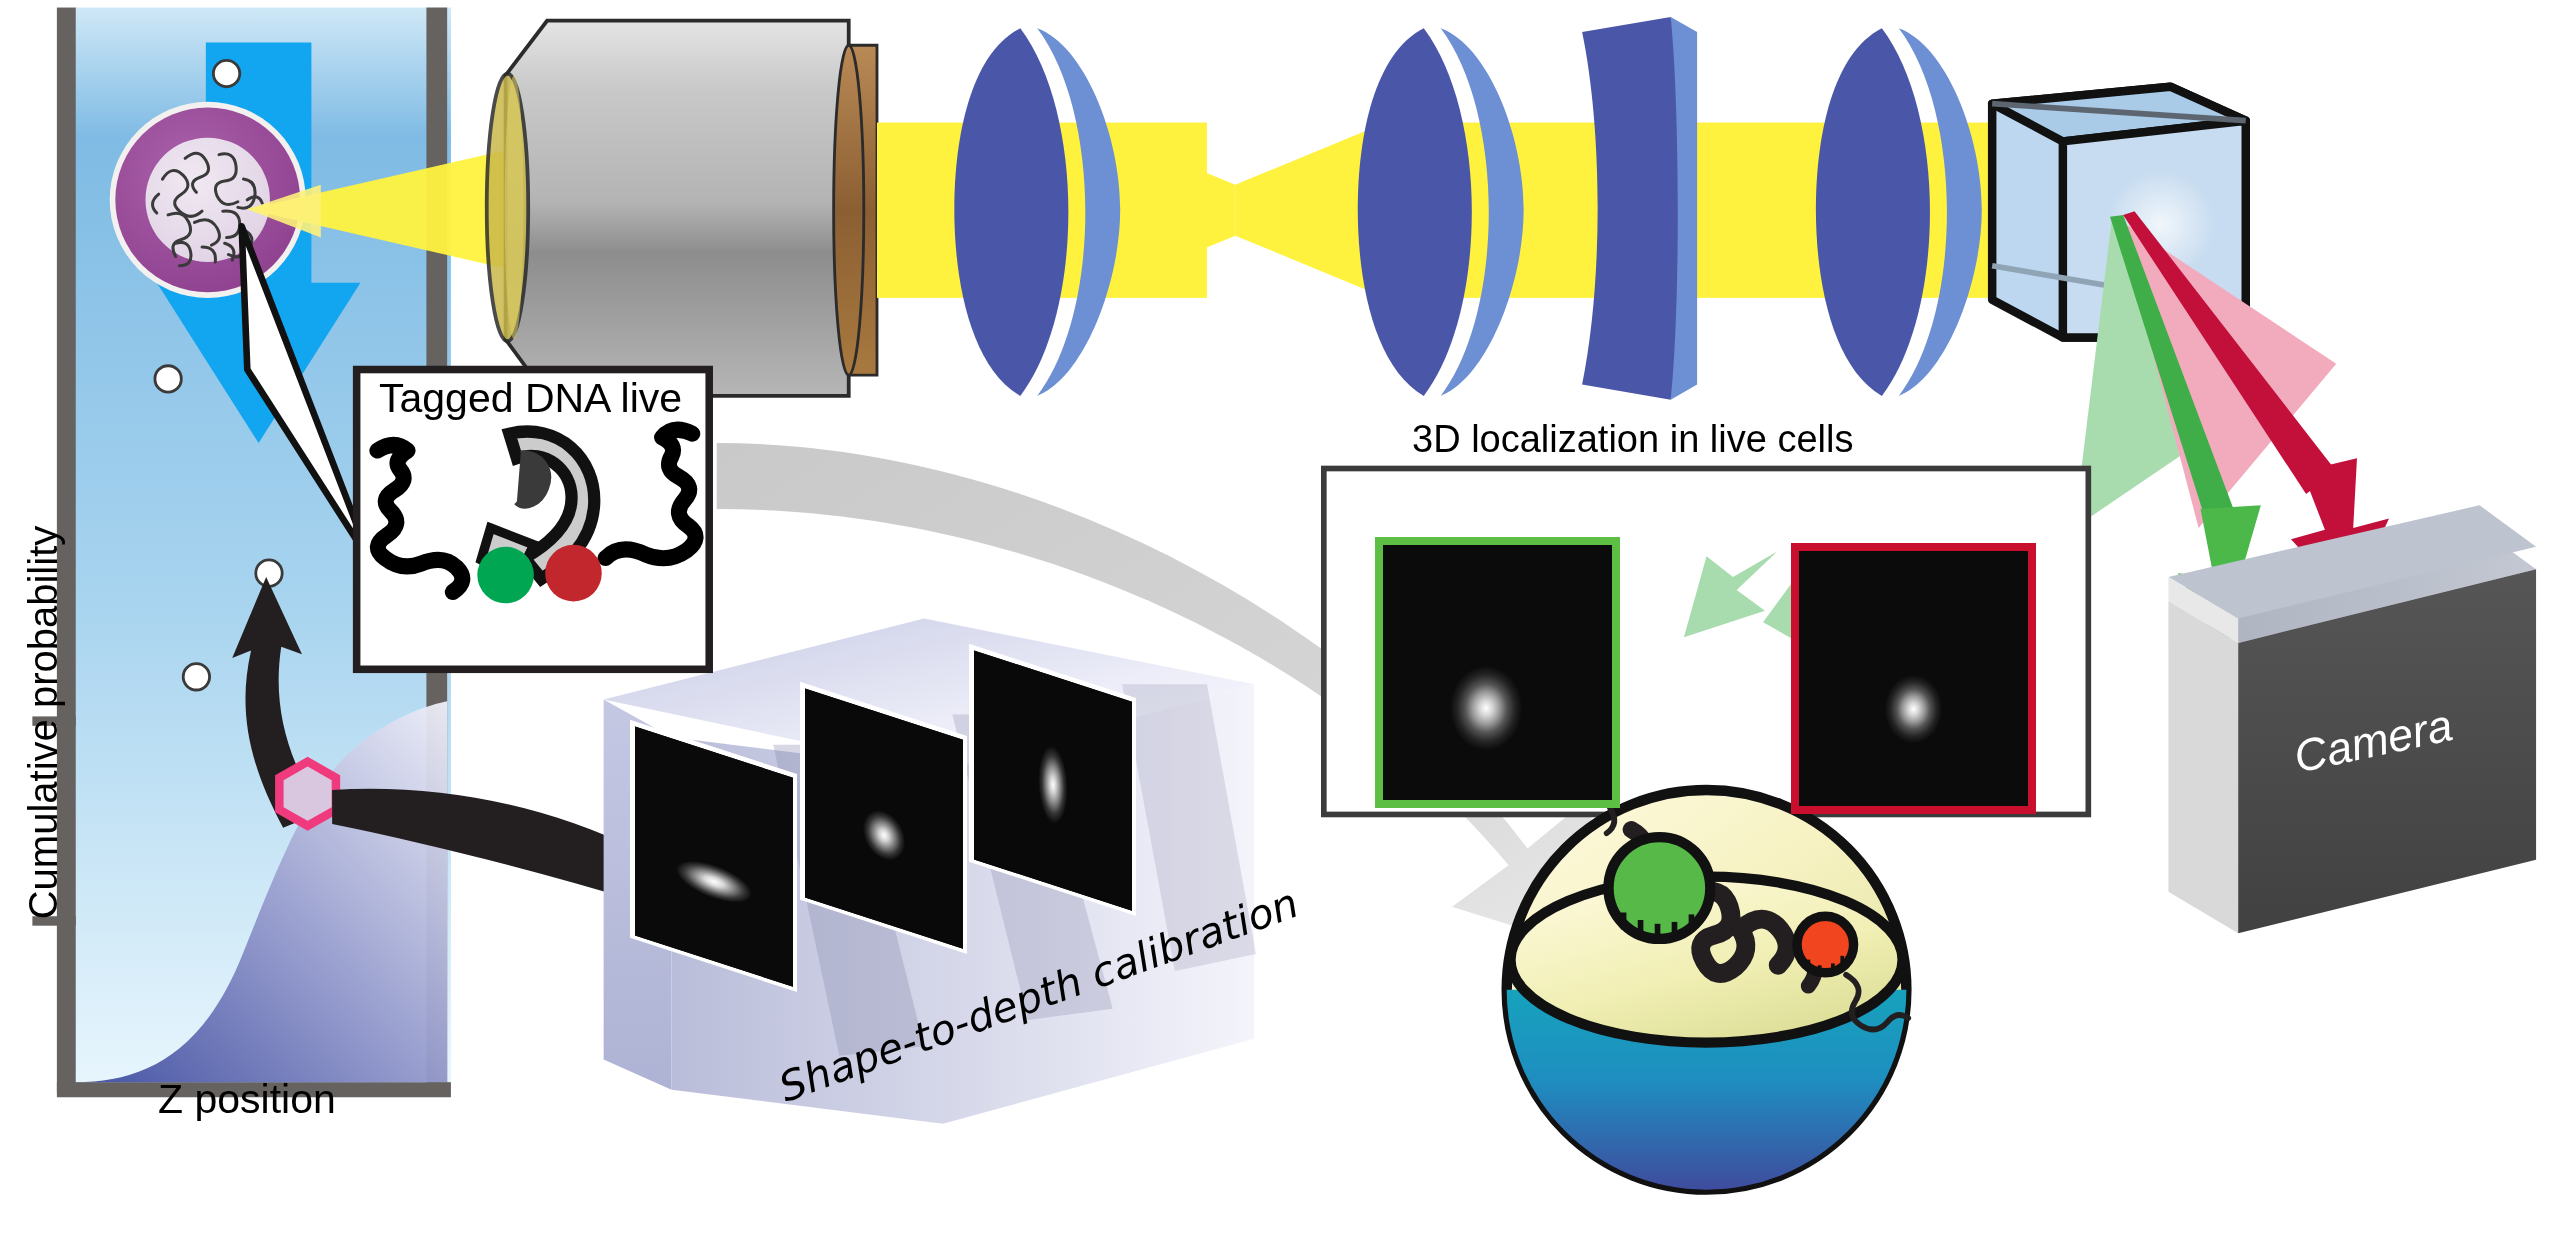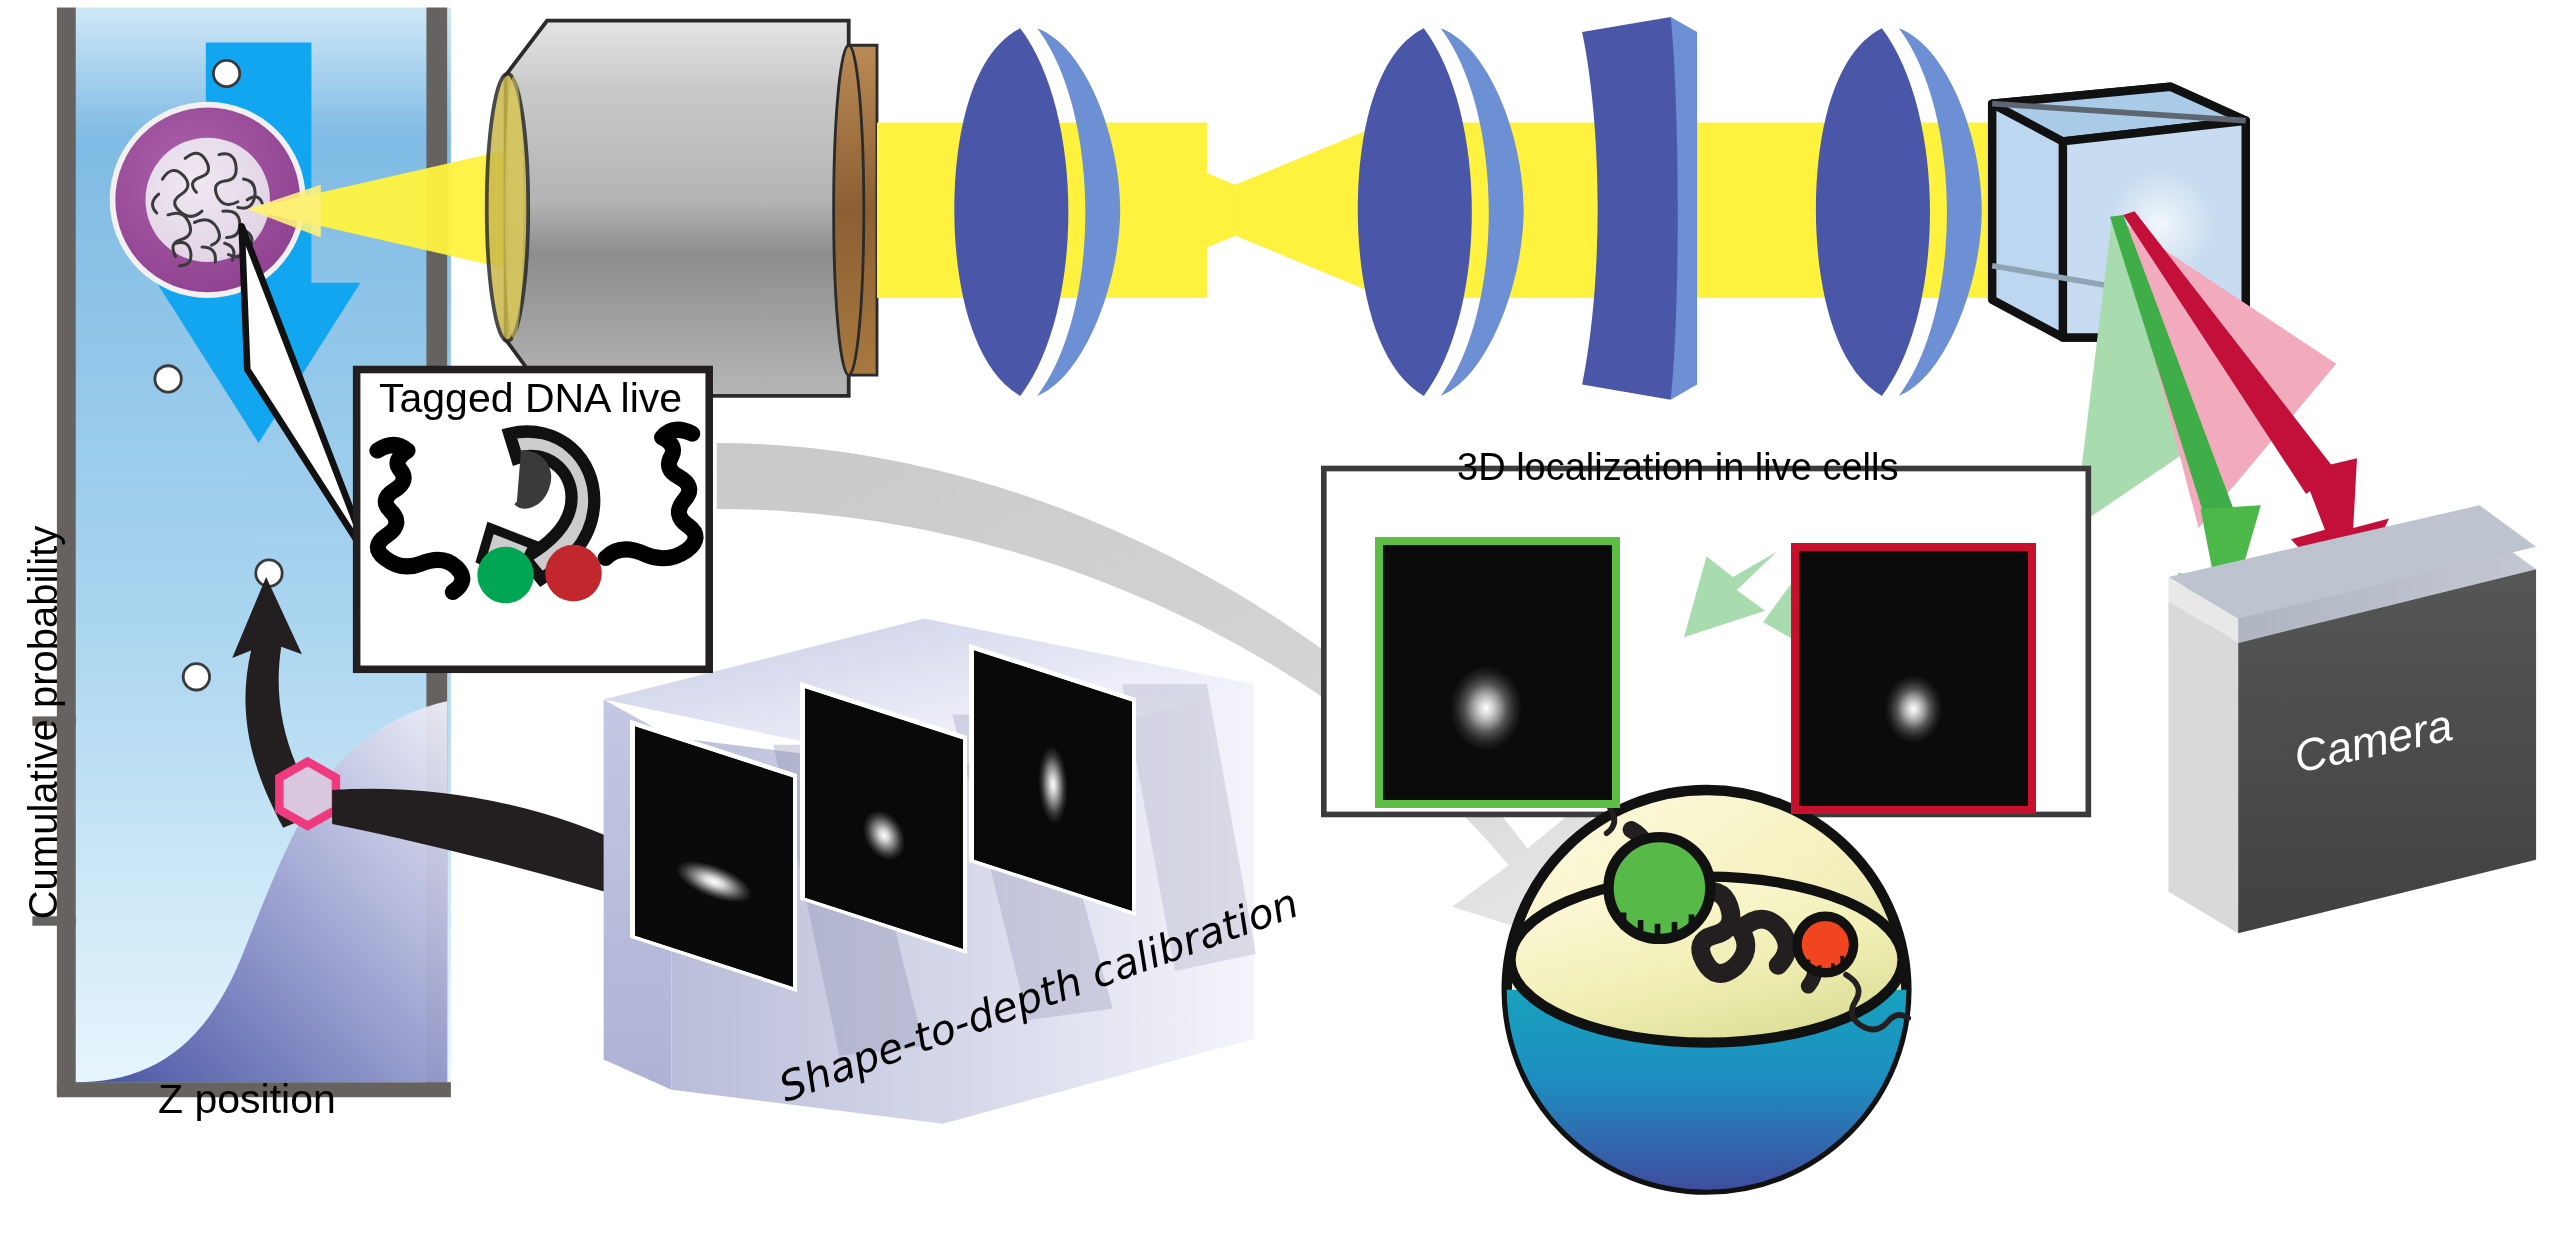--- a/index.html
+++ b/index.html
@@ -334,21 +334,21 @@
   </div>
 
   <div class="abs" style="left:1791px;top:543px;width:245px;height:271px;border:8.5px solid #c8102e;box-sizing:border-box;background:#000;">
     <div style="width:100%;height:100%;
          background-image:
            radial-gradient(ellipse 32px 38px at 50% 62%, #ffffff 0%, #d6d6d6 16%, #9a9a9a 34%, #545454 52%, #242424 72%, #0b0b0b 90%),
            radial-gradient(ellipse 75px 102px at 50% 56%, #262626 0%, #101010 60%, #060606 100%);
          image-rendering:pixelated;"></div>
   </div>
 
-  <div class="lbl title-3d" style="left:1457px;top:418px;margin-top:28px;">3D localization in live cells</div>
+  <div class="lbl title-3d" style="left:1412px;top:418px;">3D localization in live cells</div>
 
   <div class="lbl tagged-title" style="left:379px;top:375px;">Tagged DNA live</div>
 
   <div class="lbl axis-x" style="left:158px;top:1076px;">Z position</div>
 
   <div class="lbl axis-y" style="left:-202px;top:700px;width:490px;text-align:center;transform:rotate(-90deg);transform-origin:center center;">Cumulative probability</div>
 
   <div class="lbl cal-lbl" style="left:781px;top:1065px;transform:rotate(-20deg);transform-origin:left center;">Shape-to-depth calibration</div>
 
   <div class="lbl cam-lbl" style="left:2295px;top:732px;transform:rotate(-12deg);transform-origin:left center;">Camera</div>

